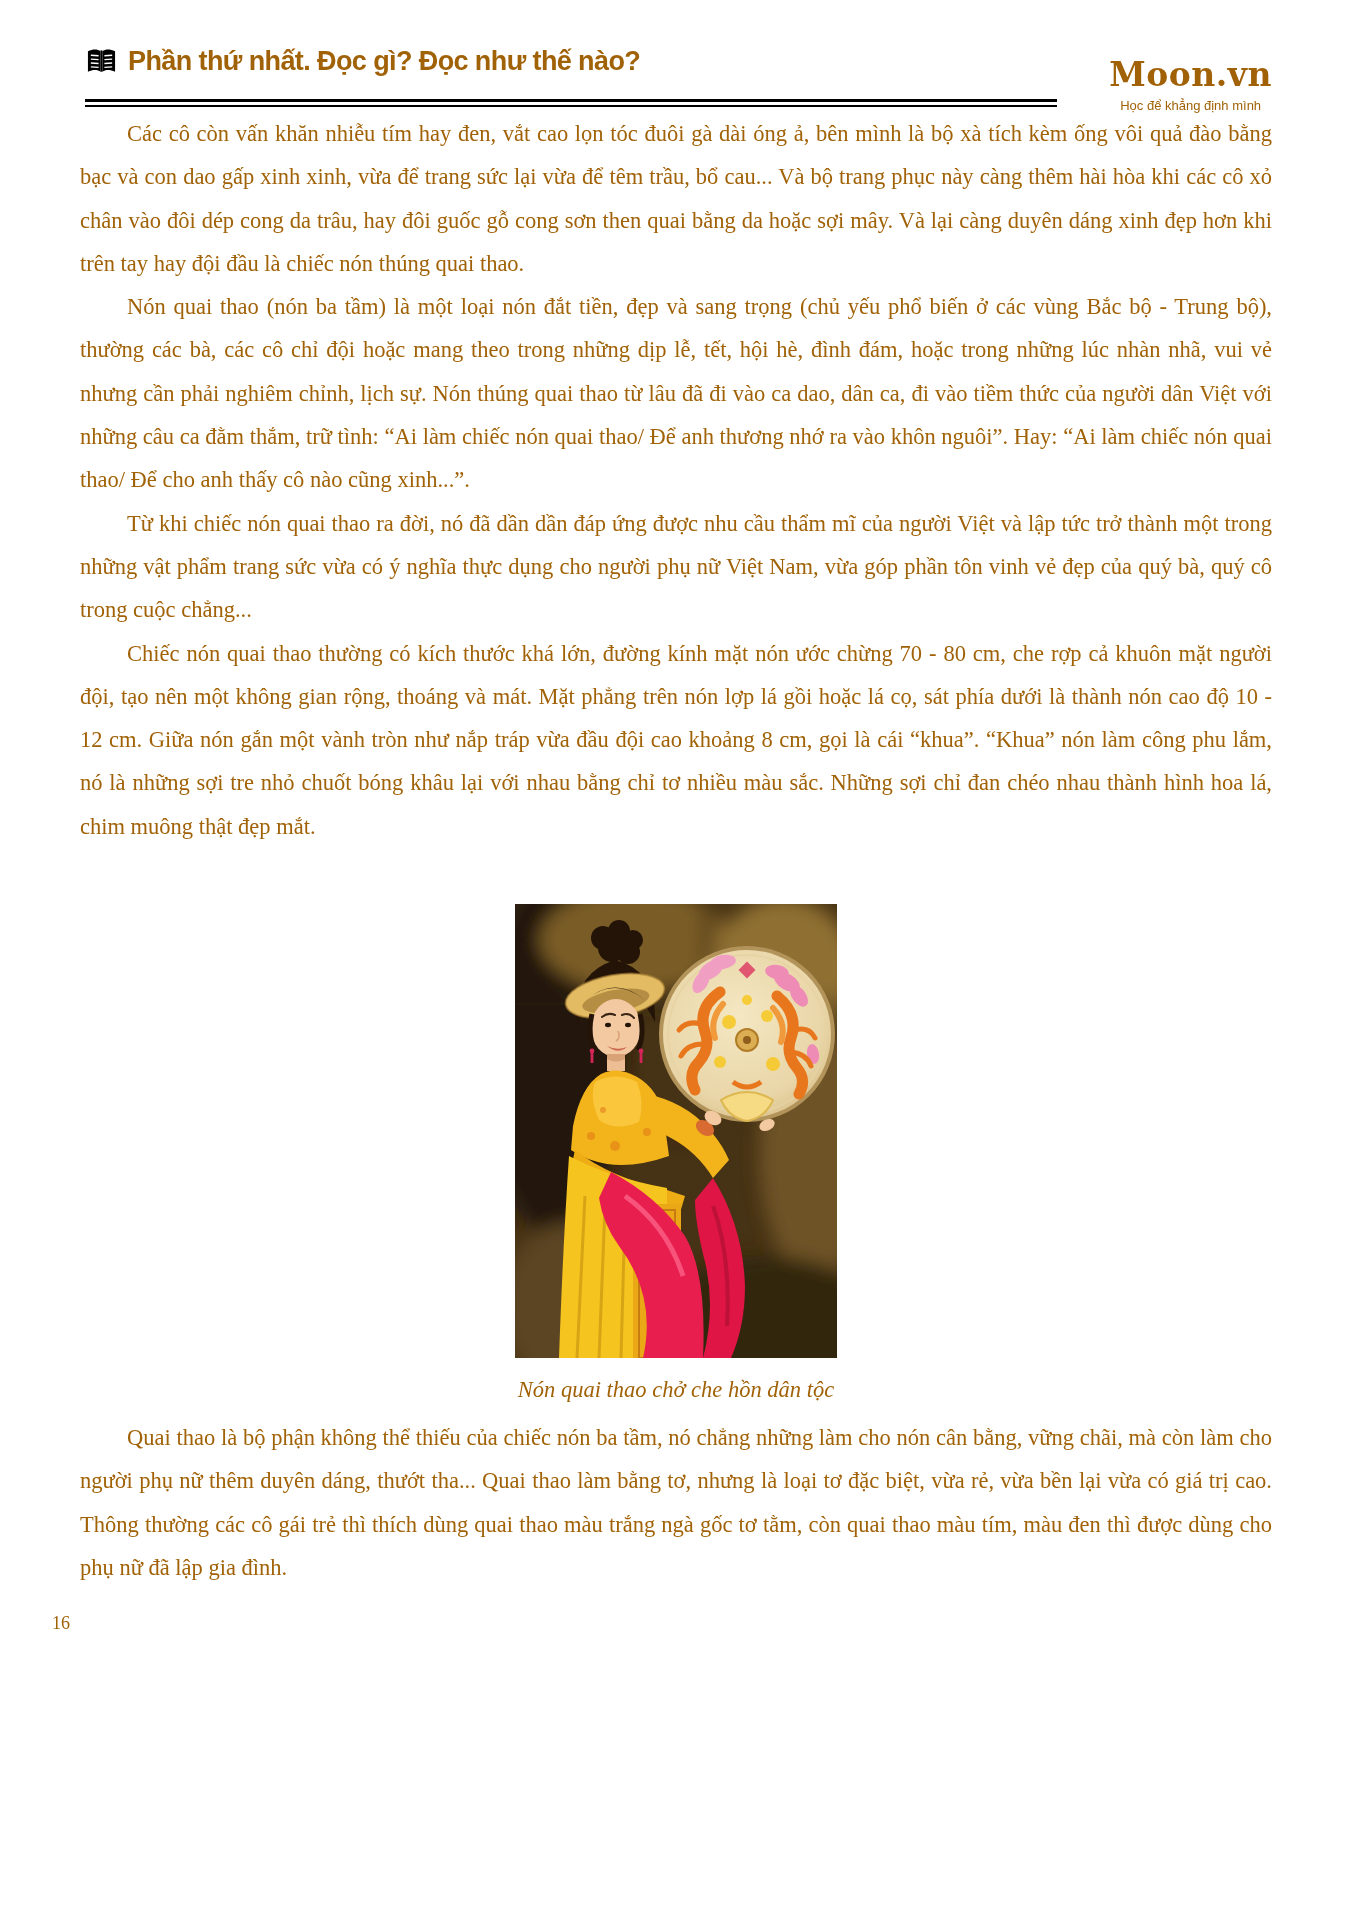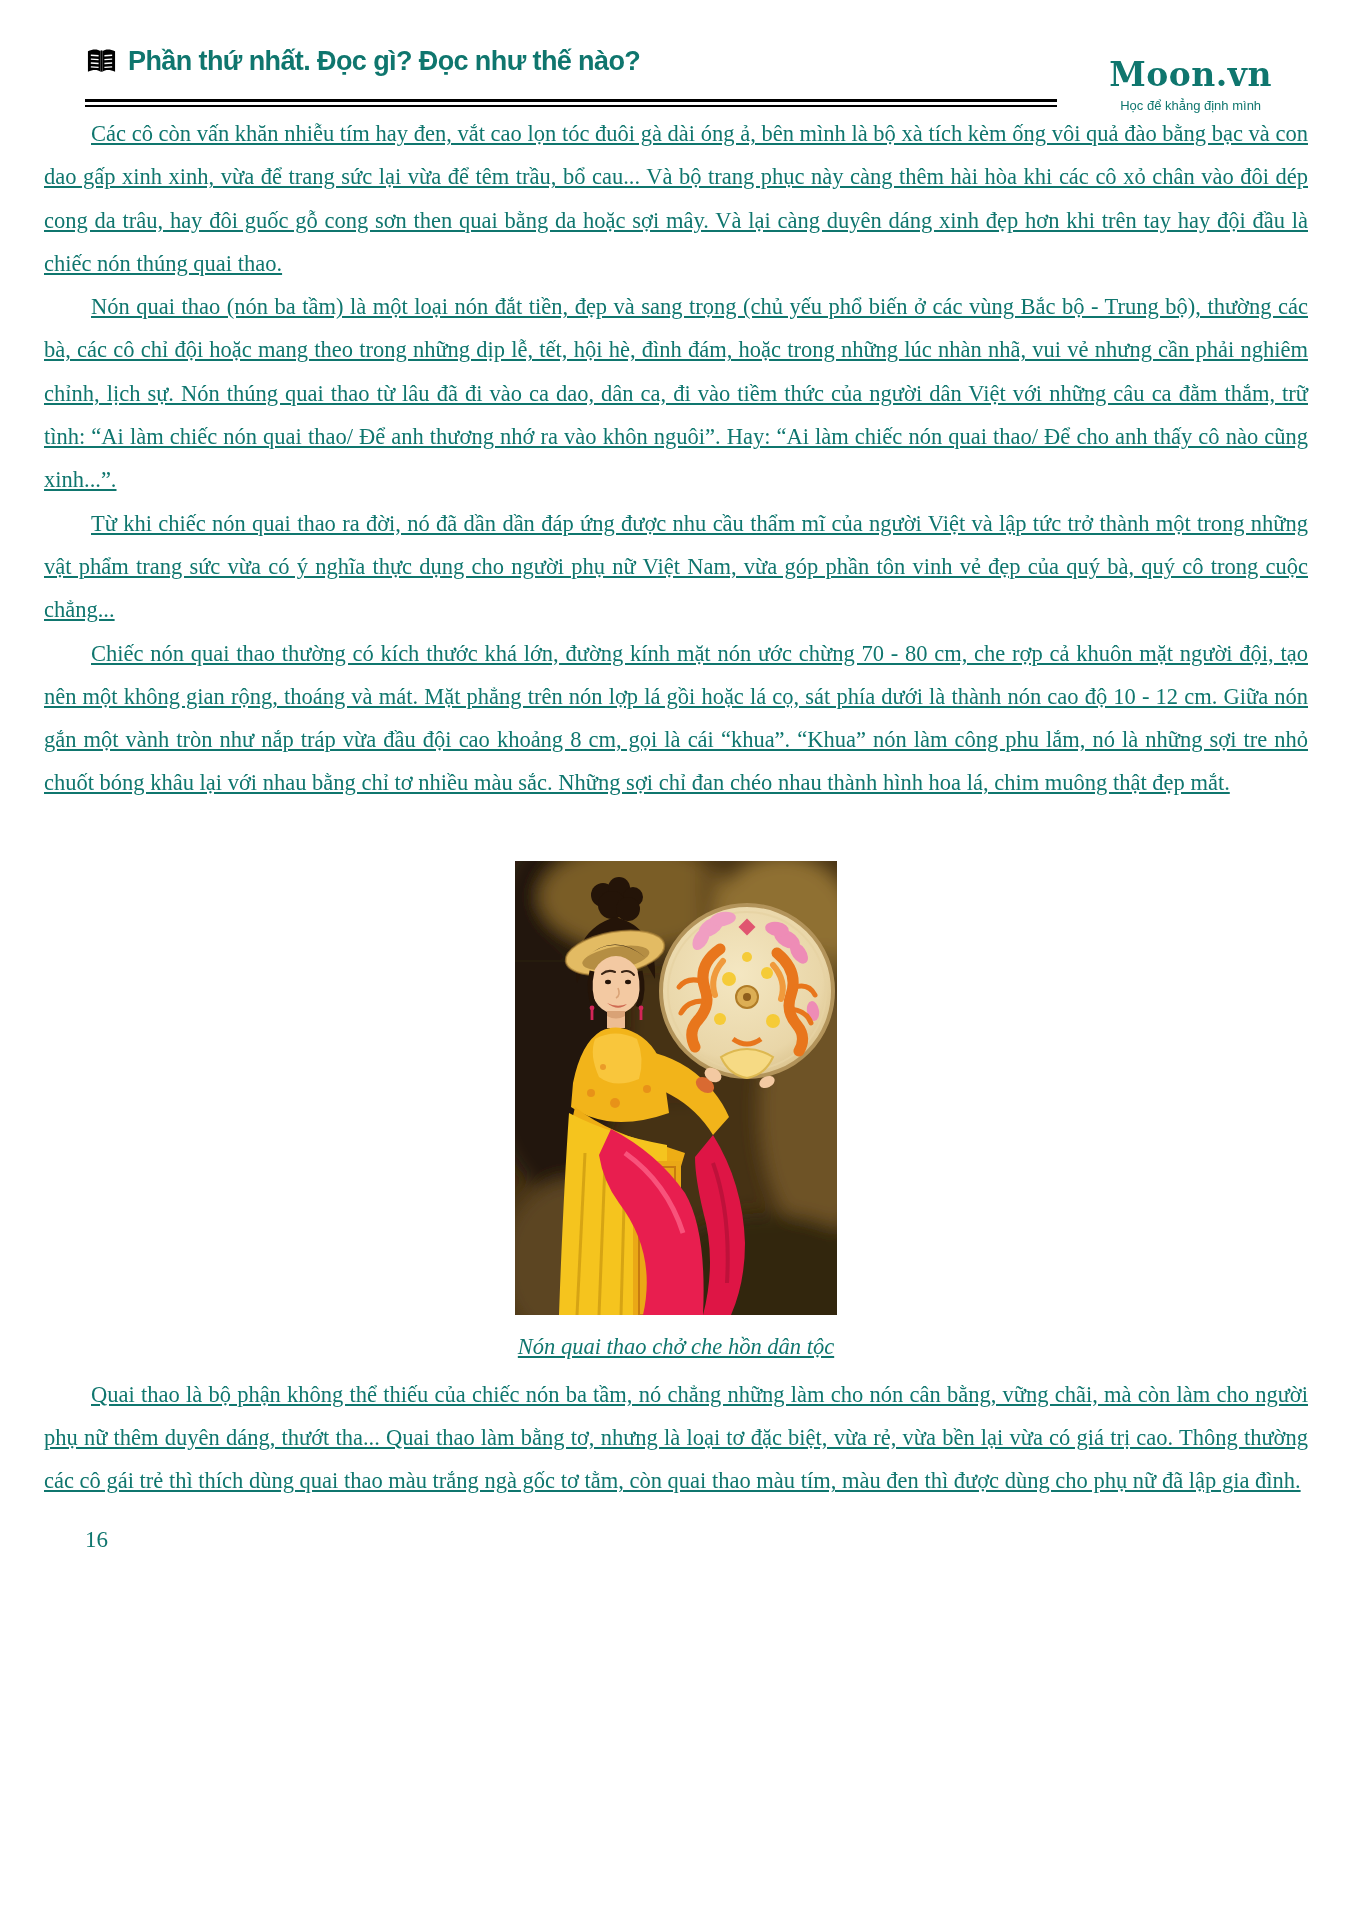--- a/index.html
+++ b/index.html
@@ -1,21 +1,21 @@
 <!DOCTYPE html>
 <html lang="vi"><head>
 <meta charset="utf-8">
 <style>
   html,body { margin:0; padding:0; background:#ffffff; }
   .page {
     position:relative;
     width:1352px; height:1920px;
     margin:0 auto;
     background:#ffffff;
-    color:#0f766e;
+    color:#a16207;
     font-family:"Liberation Serif", serif;
     overflow:hidden;
   }
   
   header { position:relative; height:112px; }
   .header-left {
     position:absolute; left:86px; top:46px;
     display:flex; align-items:center; gap:11px;
   }
   .book-icon svg { width:31px; height:27px; display:block; }
@@ -43,25 +43,24 @@
     white-space:nowrap;
   }
   .header-rule {
     position:absolute; left:85px; top:99px;
     width:972px; height:3px;
     border-top:3px solid #000;
     border-bottom:2px solid #000;
   }
   
   main {
-    padding:0 44px;
+    padding:0 80px;
     font-size:22.5px;
     line-height:43.3px;
     text-align:justify;
-    text-decoration:underline;
   }
   main p { margin:0; text-indent:47px; }
   .subheading {
     margin:0;
     font-size:22.5px;
     line-height:43.3px;
     font-weight:bold;
     text-indent:47px;
     text-align:left;
   }
@@ -75,21 +74,21 @@
   .caption {
     margin-top:17px;
     text-align:center;
     font-style:italic;
     font-size:22.5px;
     line-height:30px;
     text-indent:0;
   }
   .closing { margin-top:11px; }
   
-  footer { padding-left:85px; margin-top:24px; font-size:23px; }
+  footer { padding-left:52px; margin-top:24px; font-size:18px; }
 </style>
 </head>
 <body>
 
 <div class="page">
 
   <header>
     <div class="header-left">
       <span class="book-icon">
         <svg viewBox="0 0 32 27" aria-hidden="true">

